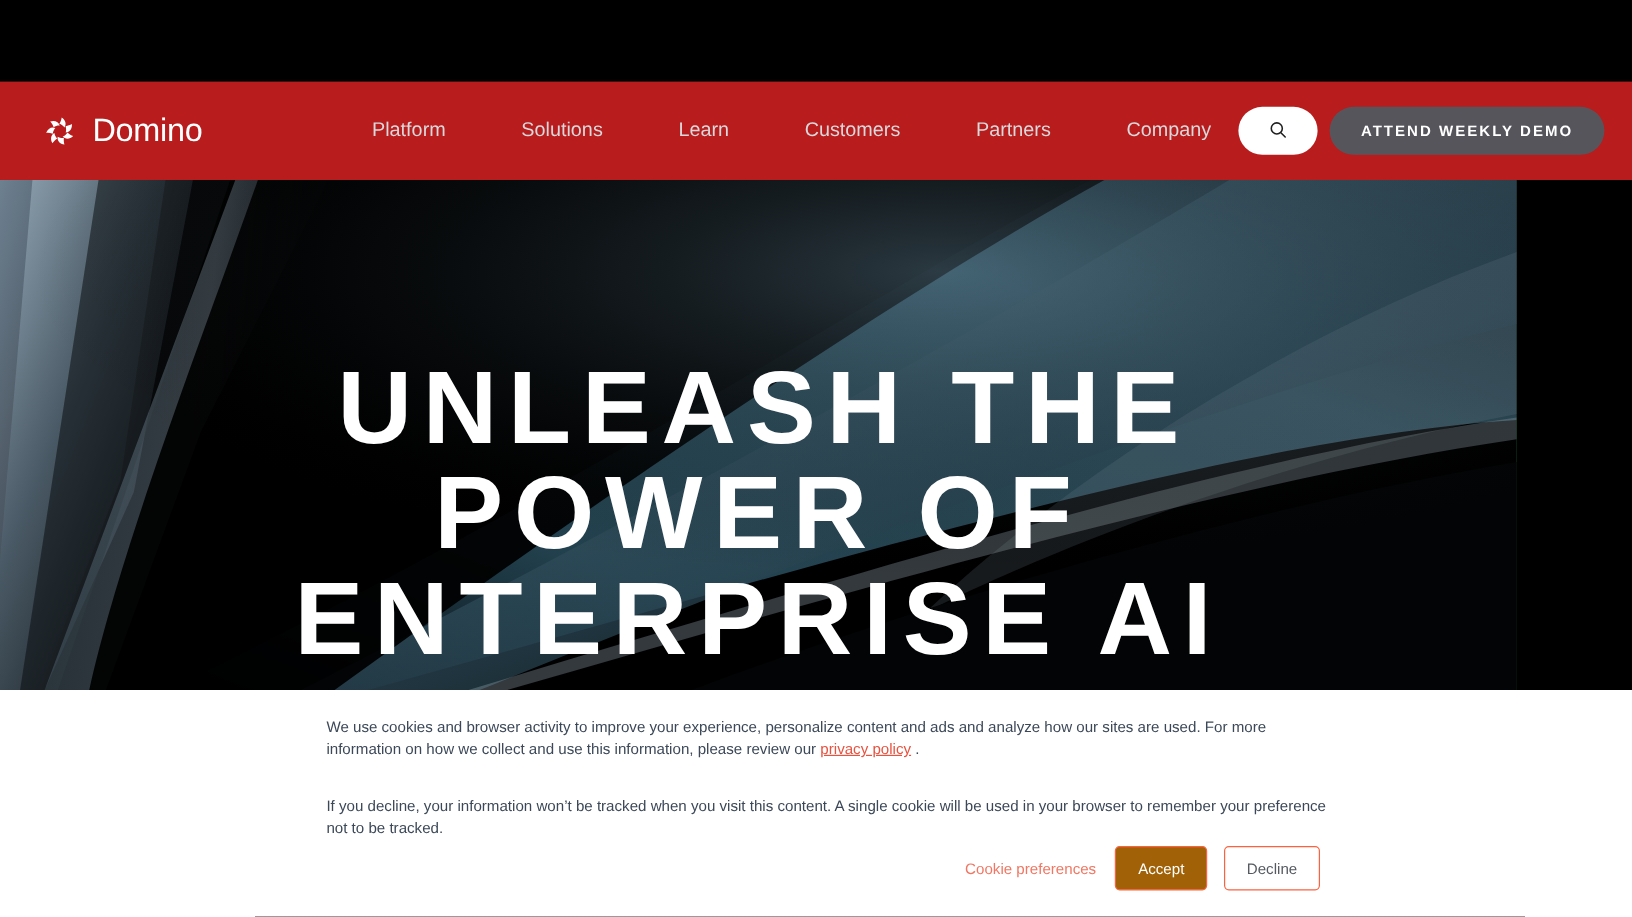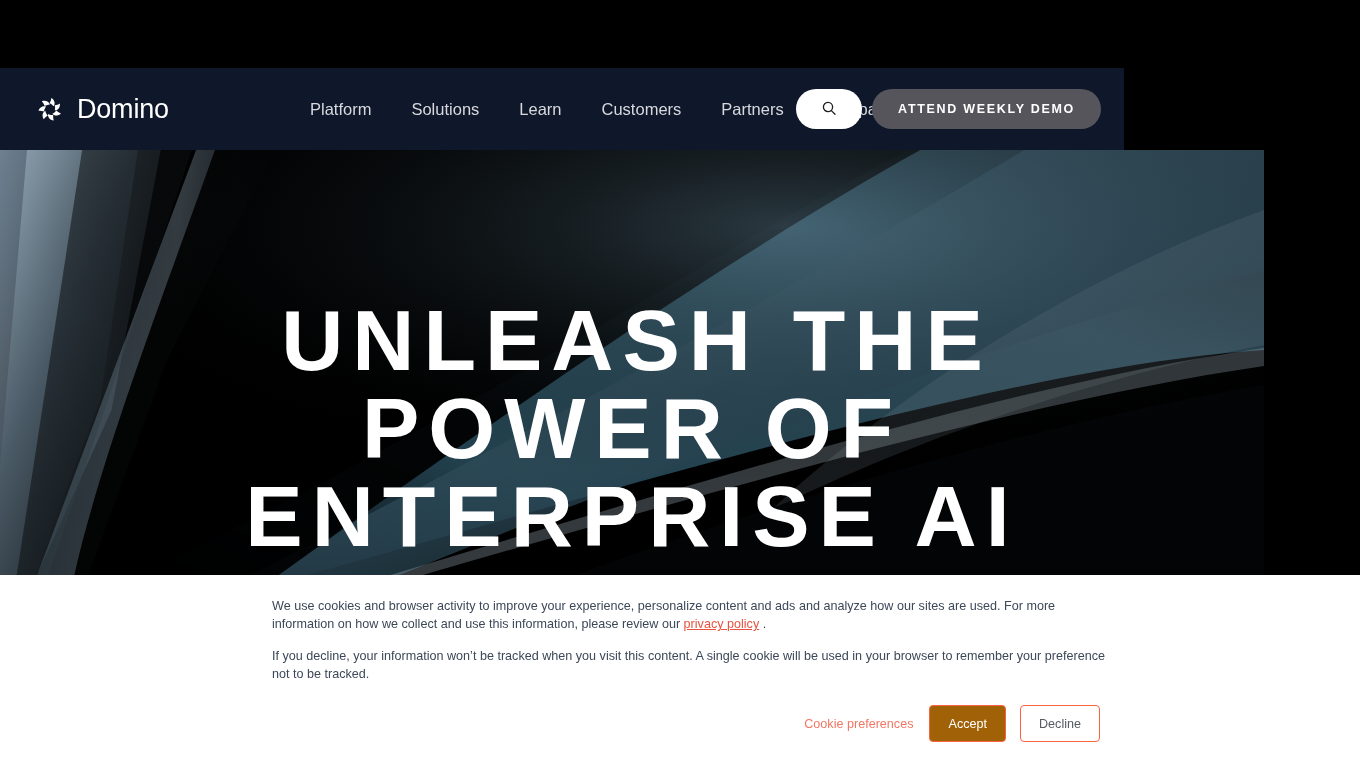--- a/index.html
+++ b/index.html
@@ -55,42 +55,42 @@
     background: transparent; border: 0;
     color: #ffffff;
     font-size: 27px;
     line-height: 1;
     font-family: "Liberation Sans", sans-serif;
   }
 
   
   #nav-bar {
     position: absolute; top: 68px; left: 0;
-    width: 1124px; height: 82px;
-    background: #0f172a;
+    width: 1360px; height: 82px;
+    background: #b91c1c;
     display: flex; align-items: center;
     z-index: 35;
   }
   #brand {
     position: absolute; left: 36px; top: 50%;
     transform: translateY(-50%);
     display: flex; align-items: center; gap: 13px;
     text-decoration: none; cursor: pointer;
   }
   #brand-mark { width: 28px; height: 28px; display: block; }
   #brand-name {
     color: #ffffff;
     font-size: 27px;
     font-weight: 400;
     letter-spacing: -0.2px;
   }
   #nav-links {
     position: absolute; left: 310px; top: 50%;
     transform: translateY(-50%);
-    display: flex; align-items: center;
+    display: flex; align-items: center; gap: 23px;
   }
   .nav-link {
     color: #D8D9DC;
     font-size: 16.5px;
     font-weight: 400;
     text-decoration: none;
     white-space: nowrap;
     cursor: pointer;
     padding: 6px 0;
     margin-right: 40px;
@@ -157,21 +157,21 @@
   }
   #cookie-body {
     position: absolute;
     left: 272px; top: 22px;
     width: 836px;
   }
   .cookie-para {
     color: #3C4858;
     font-size: 12.6px;
     line-height: 18px;
-    margin-bottom: 14px;
+    margin-bottom: 30px;
   }
   .cookie-para:last-of-type { margin-bottom: 0; }
   #privacy-policy-link {
     color: #E8523F;
     text-decoration: underline;
     cursor: pointer;
   }
   #cookie-actions {
     position: absolute;
     right: 260px; bottom: 22px;

